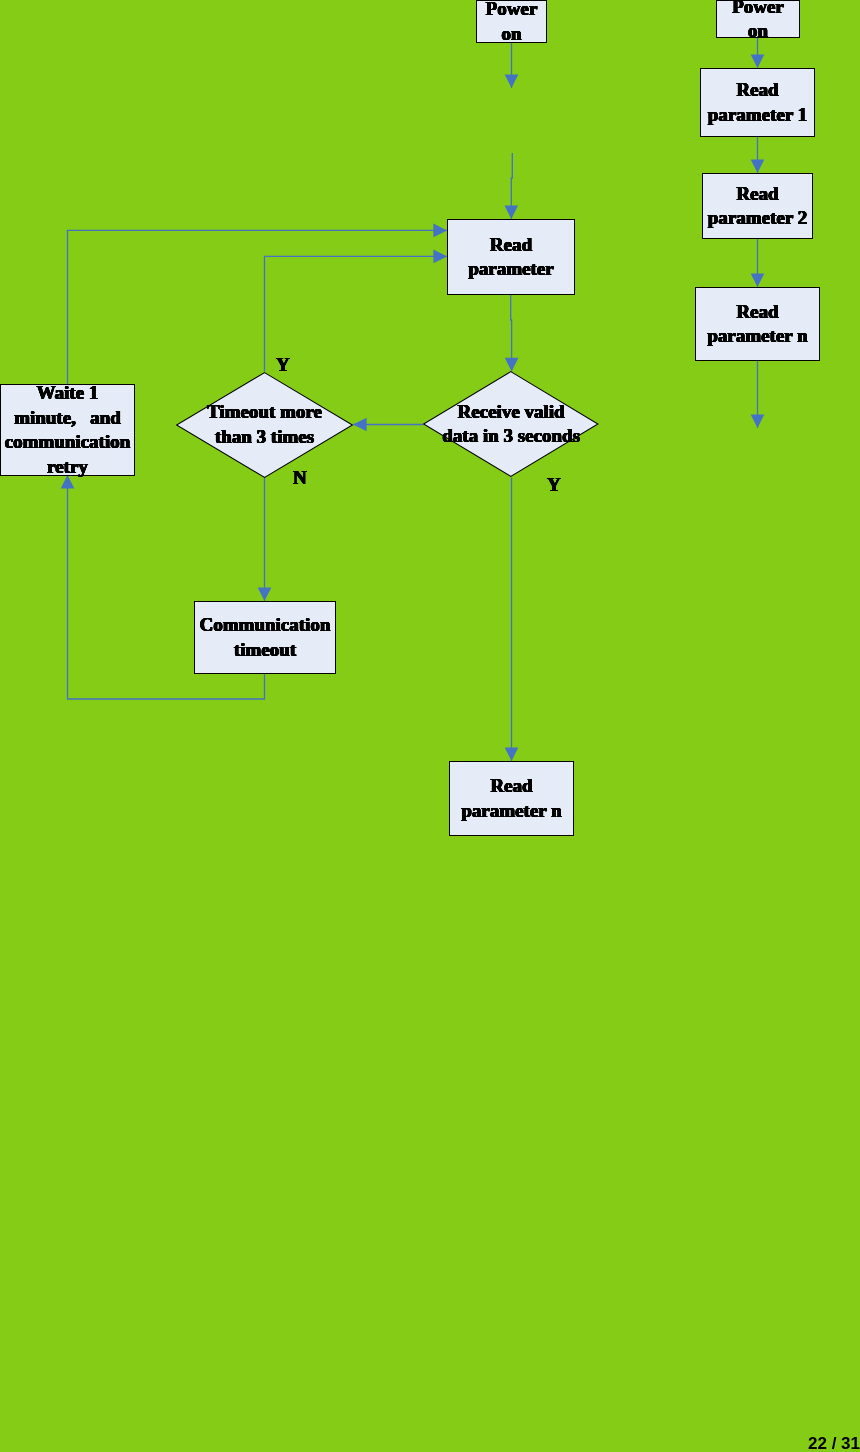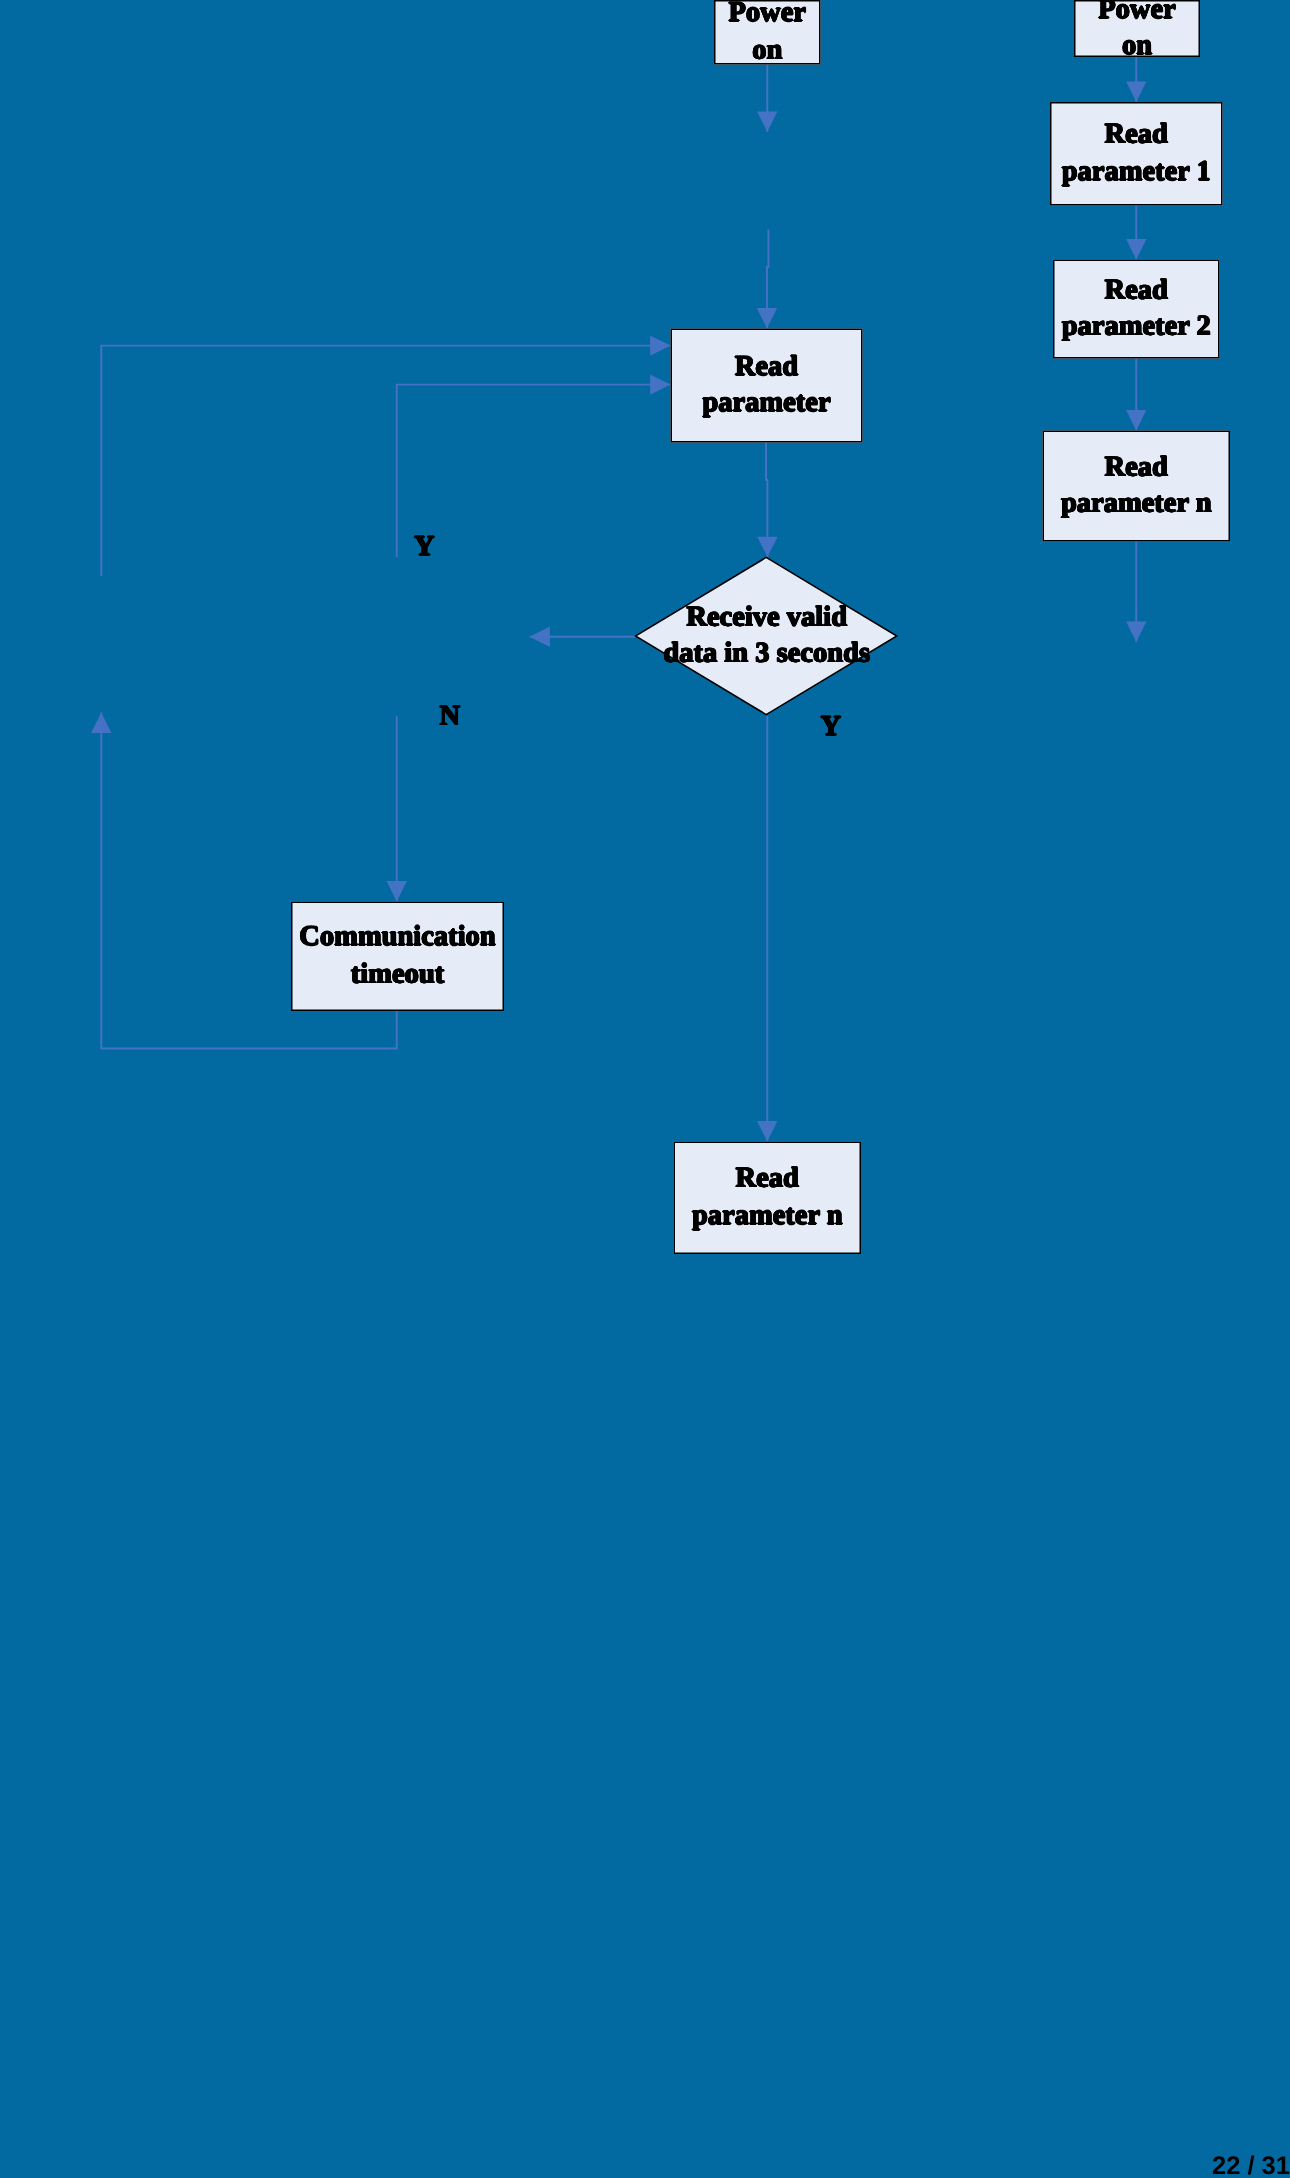--- a/index.html
+++ b/index.html
@@ -1,20 +1,20 @@
 <!DOCTYPE html>
 <html><head>
 <meta charset="utf-8">
 <title>Flowchart</title>
 <style>
   html,body{margin:0;padding:0;background:#ffffff;}
   body{width:860px;height:1452px;position:relative;overflow:hidden;
        font-family:"Liberation Serif",serif;}
   #page{position:absolute;left:0;top:0;width:860px;height:1452px;
-        background:#0369a1;}
+        background:#84cc16;}
   svg.wires{position:absolute;left:0;top:0;width:860px;height:1452px;
             overflow:visible;}
   .node{position:absolute;box-sizing:border-box;background:#e6ecf7;
         border:1.35px solid #000000;display:flex;align-items:center;
         justify-content:center;text-align:center;}
   .node .txt{font-weight:bold;color:#000000;font-size:19px;line-height:24.5px;
              white-space:pre;text-align:center;
              text-shadow:0.48px 0 0 #000,-0.48px 0 0 #000,
                          0 0.38px 0 #000,0 -0.38px 0 #000,
                          0.36px 0.3px 0 #000,-0.36px -0.3px 0 #000,
@@ -92,21 +92,34 @@
   </div>
 
   <div class="dia" style="left:423.4px;top:371.4px;width:175.5px;height:106px;">
     <svg width="175.5" height="106" viewBox="0 0 175.5 106">
       <polygon points="87.8,0.6 174.9,53 87.8,105.4 0.6,53" fill="#e6ecf7" stroke="#000000" stroke-width="1.05"></polygon>
     </svg>
     <span class="dtxt">Receive valid
 data in 3 seconds</span>
   </div>
 
+  <div class="dia" style="left:176px;top:371.5px;width:177px;height:106px;">
+    <svg width="177" height="106" viewBox="0 0 177 106">
+      <polygon points="88.6,0.6 176.4,53 88.6,105.4 0.6,53" fill="#e6ecf7" stroke="#000000" stroke-width="1.05"></polygon>
+    </svg>
+    <span class="dtxt">Timeout more
+than 3 times</span>
+  </div>
 
+  <div class="node" style="left:0px;top:384px;width:135px;height:92px;">
+    <span class="txt">Waite 1
+minute,   and
+communication
+retry</span>
+  </div>
 
   <div class="node" style="left:194px;top:601px;width:142px;height:73px;">
     <span class="txt">Communication
 timeout</span>
   </div>
 
   <div class="node" style="left:449px;top:761px;width:125px;height:75px;">
     <span class="txt">Read
 parameter n</span>
   </div>

